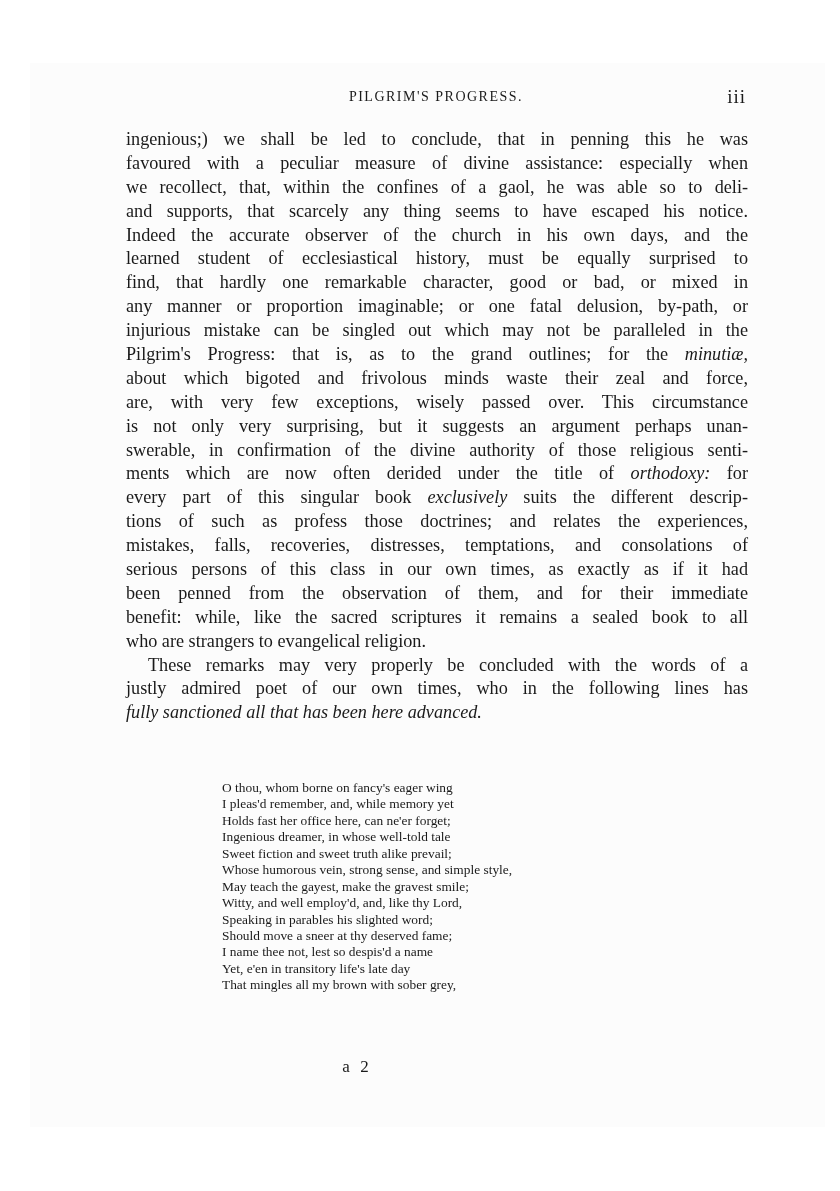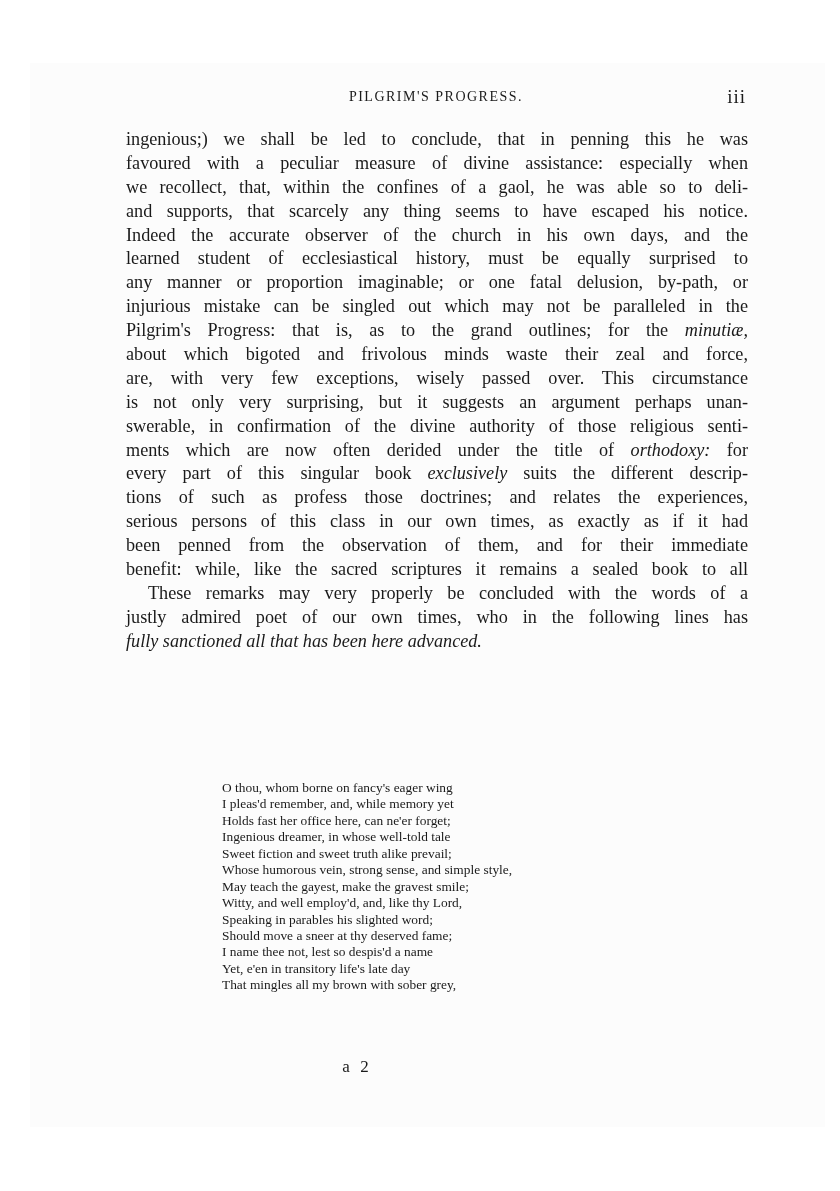--- a/index.html
+++ b/index.html
@@ -103,33 +103,36 @@
   <span class="page-folio">iii</span>
 </div>
 
 <div class="body-text" id="body-text">
     <span class="line" style="display: block;"><span>ingenious;) we shall be led to conclude, that in penning this he was</span></span>
     <span class="line" style="display: block;"><span>favoured with a peculiar measure of divine assistance: especially when</span></span>
     <span class="line" style="display: block;"><span>we recollect, that, within the confines of a gaol, he was able so to deli-</span></span>
     <span class="line" style="display: block;"><span>and supports, that scarcely any thing seems to have escaped his notice.</span></span>
     <span class="line" style="display: block;"><span>Indeed the accurate observer of the church in his own days, and the</span></span>
     <span class="line" style="display: block;"><span>learned student of ecclesiastical history, must be equally surprised to</span></span>
+    <span class="line" style="display: block;"><span>find, that hardly one remarkable character, good or bad, or mixed in</span></span>
     <span class="line" style="display: block;"><span>any manner or proportion imaginable; or one fatal delusion, by-path, or</span></span>
     <span class="line" style="display: block;"><span>injurious mistake can be singled out which may not be paralleled in the</span></span>
     <span class="line" style="display: block;"><span>Pilgrim's Progress: that is, as to the grand outlines; for the </span><i>minutiæ,</i></span>
     <span class="line" style="display: block;"><span>about which bigoted and frivolous minds waste their zeal and force,</span></span>
     <span class="line" style="display: block;"><span>are, with very few exceptions, wisely passed over. This circumstance</span></span>
     <span class="line" style="display: block;"><span>is not only very surprising, but it suggests an argument perhaps unan-</span></span>
     <span class="line" style="display: block;"><span>swerable, in confirmation of the divine authority of those religious senti-</span></span>
     <span class="line" style="display: block;"><span>ments which are now often derided under the title of </span><i>orthodoxy:</i><span> for</span></span>
     <span class="line" style="display: block;"><span>every part of this singular book </span><i>exclusively</i><span> suits the different descrip-</span></span>
     <span class="line" style="display: block;"><span>tions of such as profess those doctrines; and relates the experiences,</span></span>
+    <span class="line" style="display: block;"><span>mistakes, falls, recoveries, distresses, temptations, and consolations of</span></span>
     <span class="line" style="display: block;"><span>serious persons of this class in our own times, as exactly as if it had</span></span>
     <span class="line" style="display: block;"><span>been penned from the observation of them, and for their immediate</span></span>
     <span class="line" style="display: block;"><span>benefit: while, like the sacred scriptures it remains a sealed book to all</span></span>
+    <span class="line last" style="display: block;"><span>who are strangers to evangelical religion.</span></span>
     <span class="line indent" style="display: block;"><span>These remarks may very properly be concluded with the words of a</span></span>
     <span class="line" style="display: block;"><span>justly admired poet of our own times, who in the following lines has</span></span>
     <span class="line last" style="display: block; font-style: italic;"><span>fully sanctioned all that has been here advanced.</span></span>
   </div>
 
 <div class="poem" id="poem">
     <span class="poem-line">O thou, whom borne on fancy's eager wing</span>
     <span class="poem-line">I pleas'd remember, and, while memory yet</span>
     <span class="poem-line">Holds fast her office here, can ne'er forget;</span>
     <span class="poem-line">Ingenious dreamer, in whose well-told tale</span>

